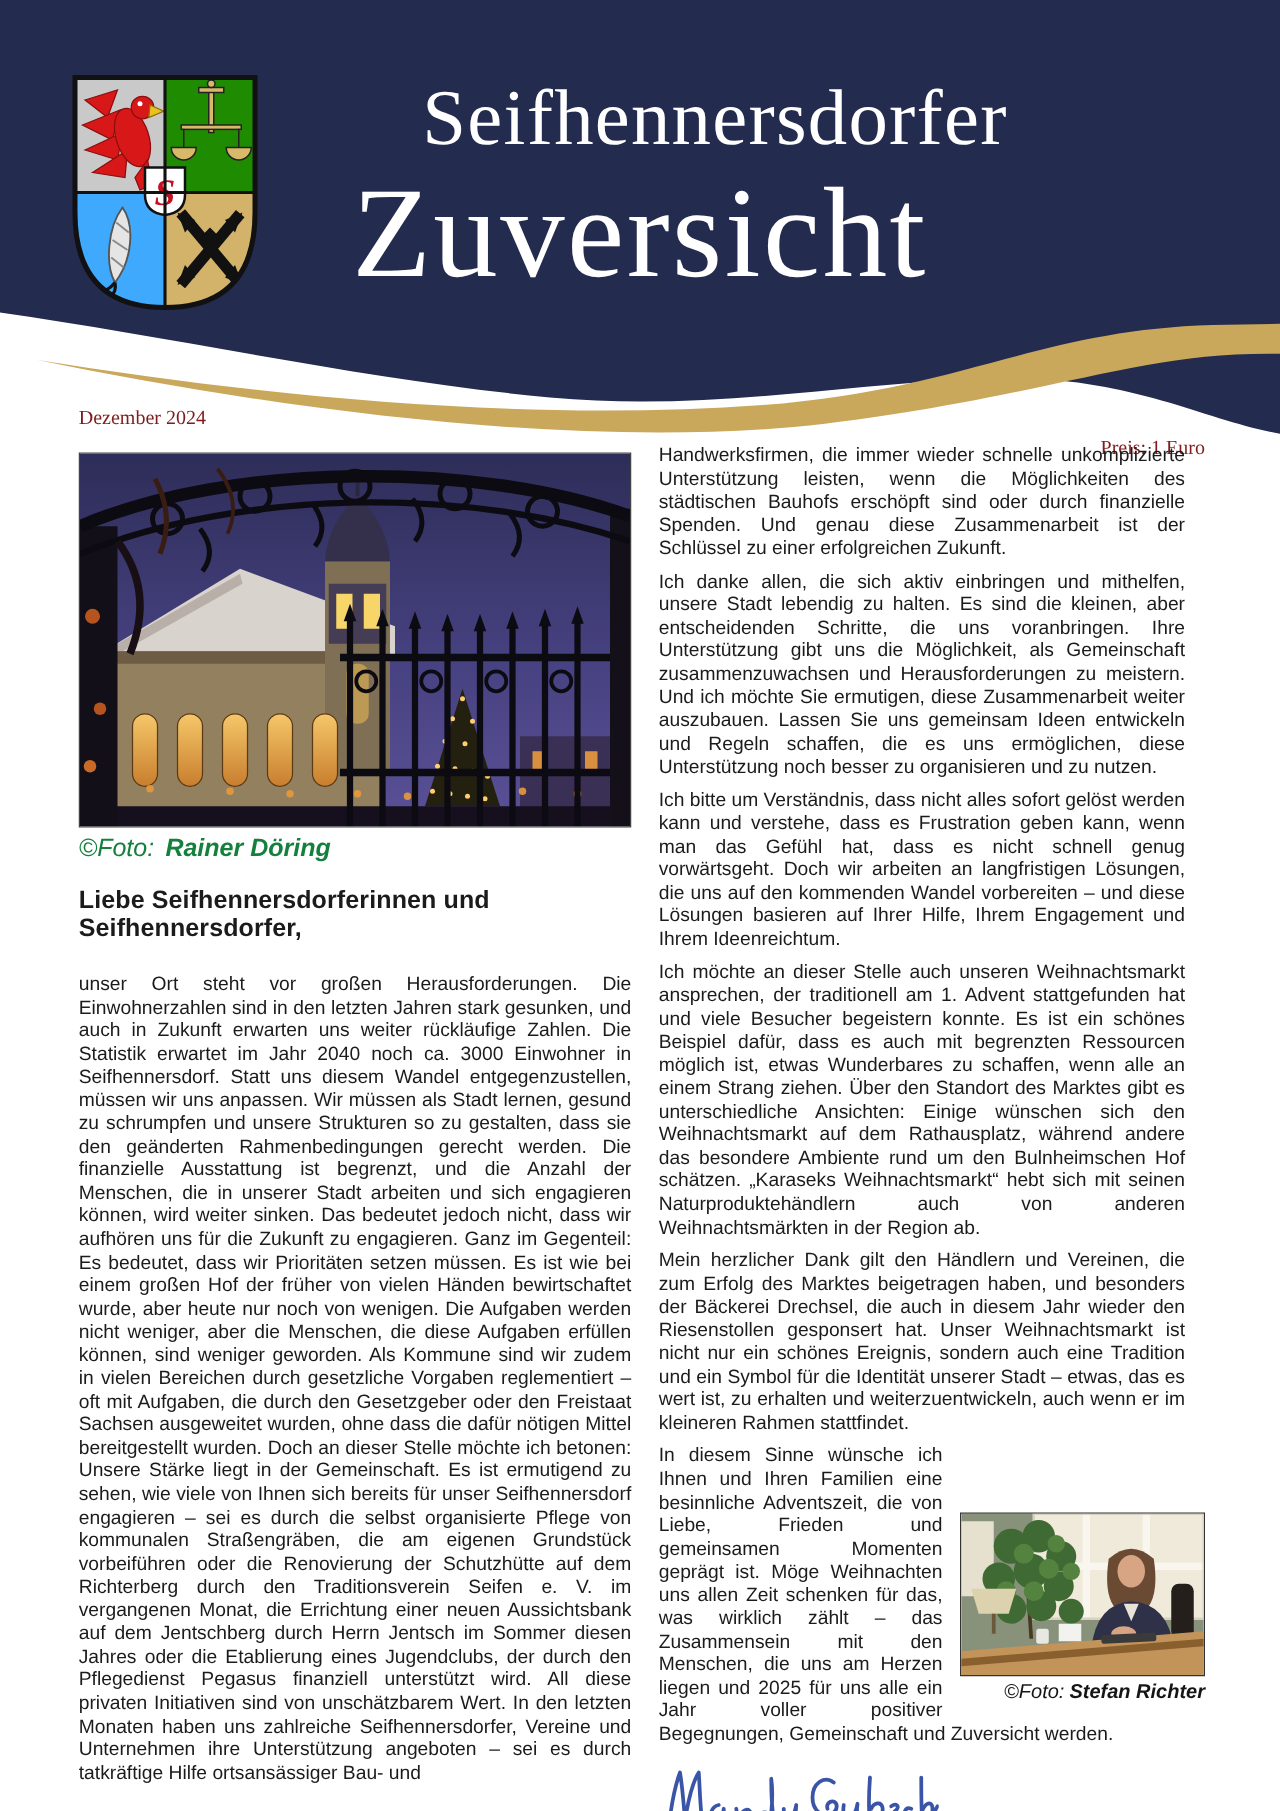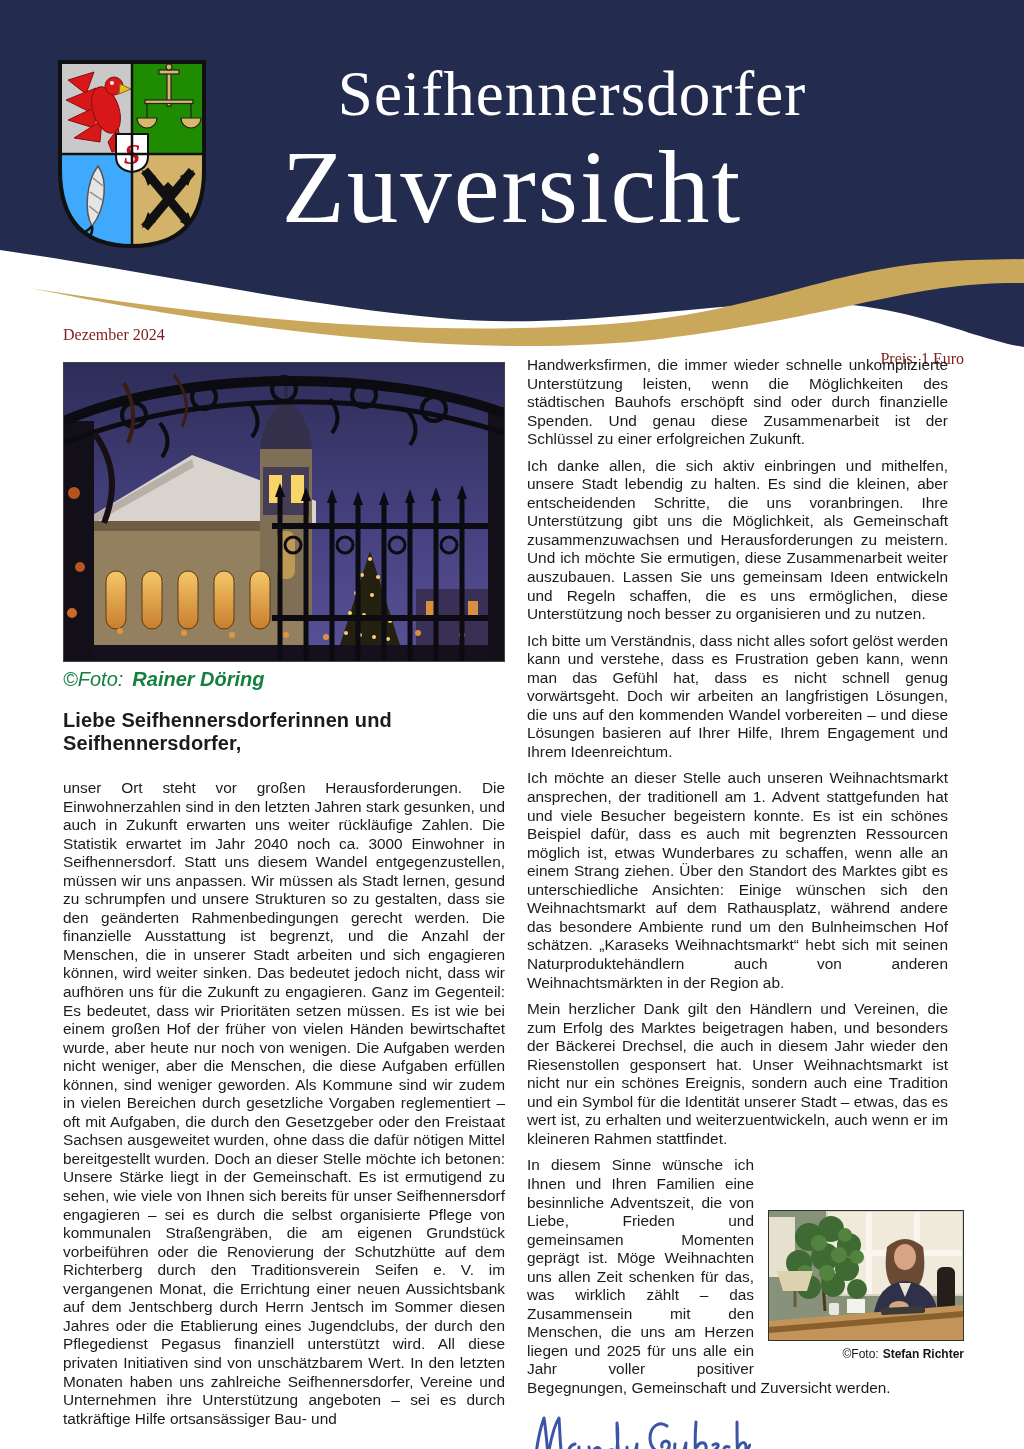--- a/index.html
+++ b/index.html
@@ -38,21 +38,21 @@
   .section-heading{font-weight:bold;font-size:20px;margin-top:18px;margin-bottom:24px;letter-spacing:0.1px;}
   .body-text{
     font-size:15.4px;line-height:18.55px;text-align:justify;
     -webkit-hyphens:auto;hyphens:auto;
   }
   .right-col p{margin:0 16px 8px 0;}
   .right-col p.cont{margin-bottom:0;}
   .rc-bottom{overflow:visible;}
   .photo2-fig{float:right;width:196px;margin:54px 0 0 14px;}
   .photo2{width:194px;height:129px;border:1px solid #333;display:block;}
-  .photo2-credit{font-size:12px;color:#151515;margin-top:4px;text-align:right;}
+  .photo2-credit{font-style:italic;font-size:16px;color:#151515;margin-top:4px;text-align:right;}
   .photo2-credit .credit-name{font-weight:bold;margin-left:4px;}
   .signature{margin-top:2px;margin-left:-6px;width:230px;height:96px;}
 </style>
 </head>
 <body>
 
 <div class="page">
 
   <div class="masthead">
     <svg class="wave" width="1024" height="352" viewBox="0 0 1024 352">

